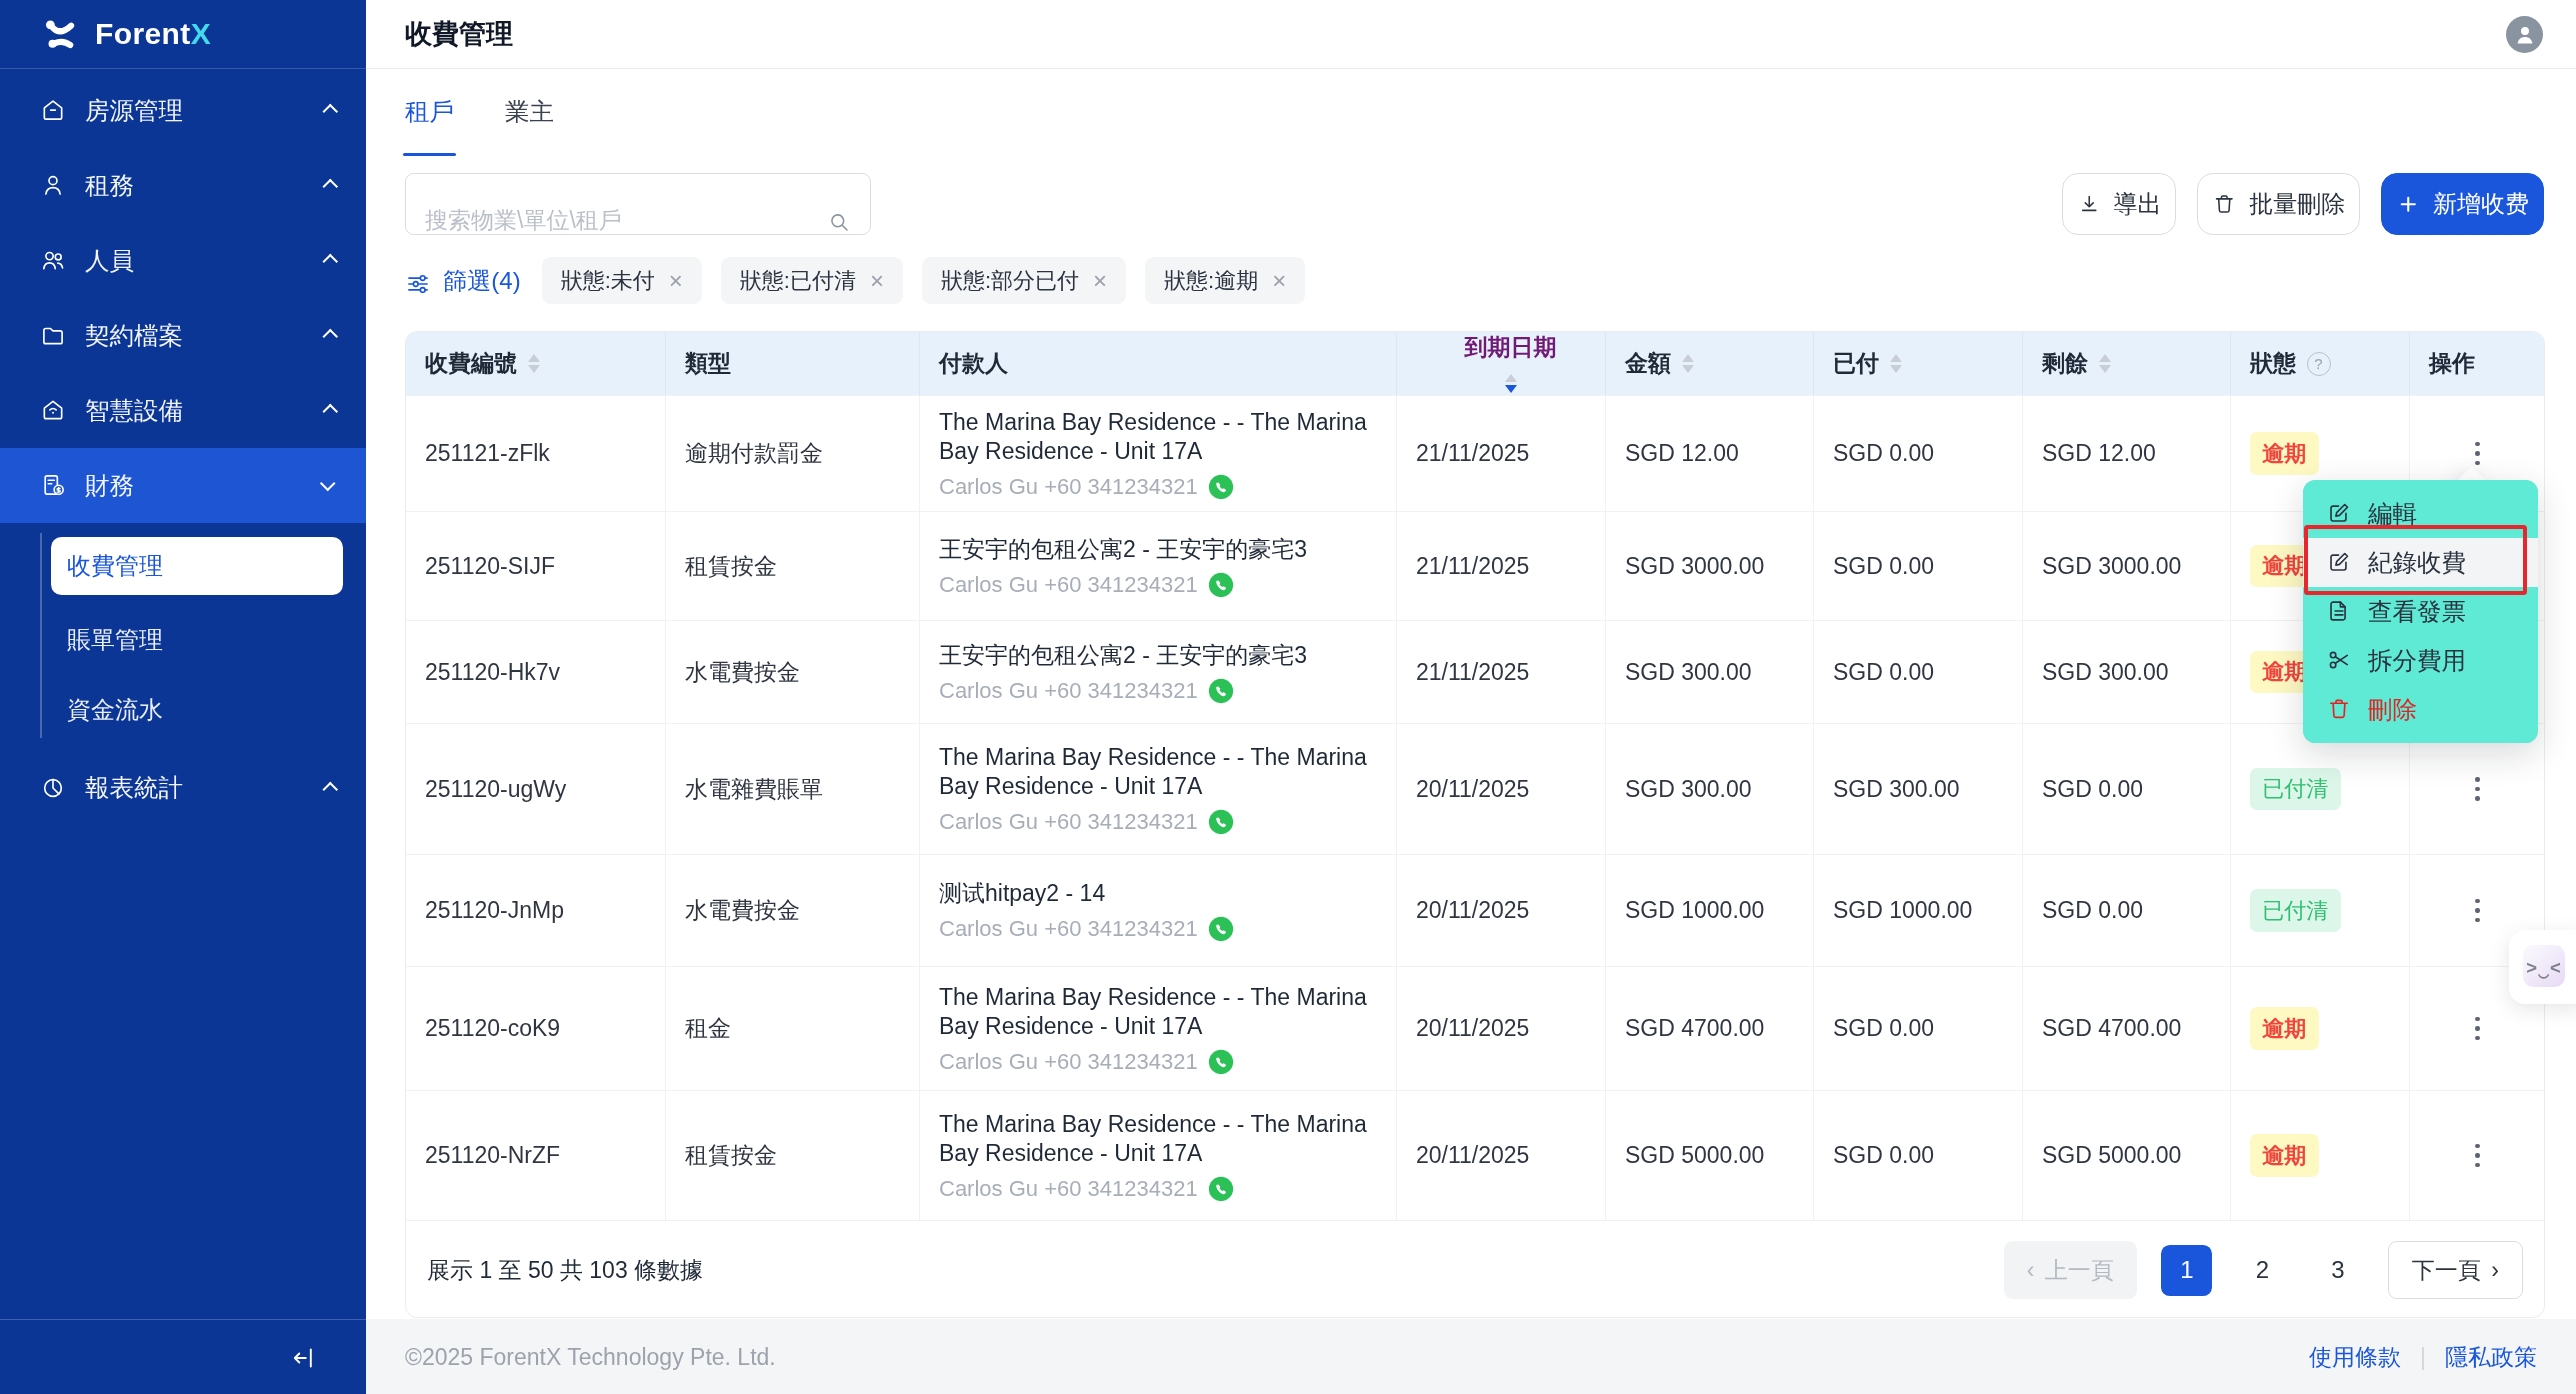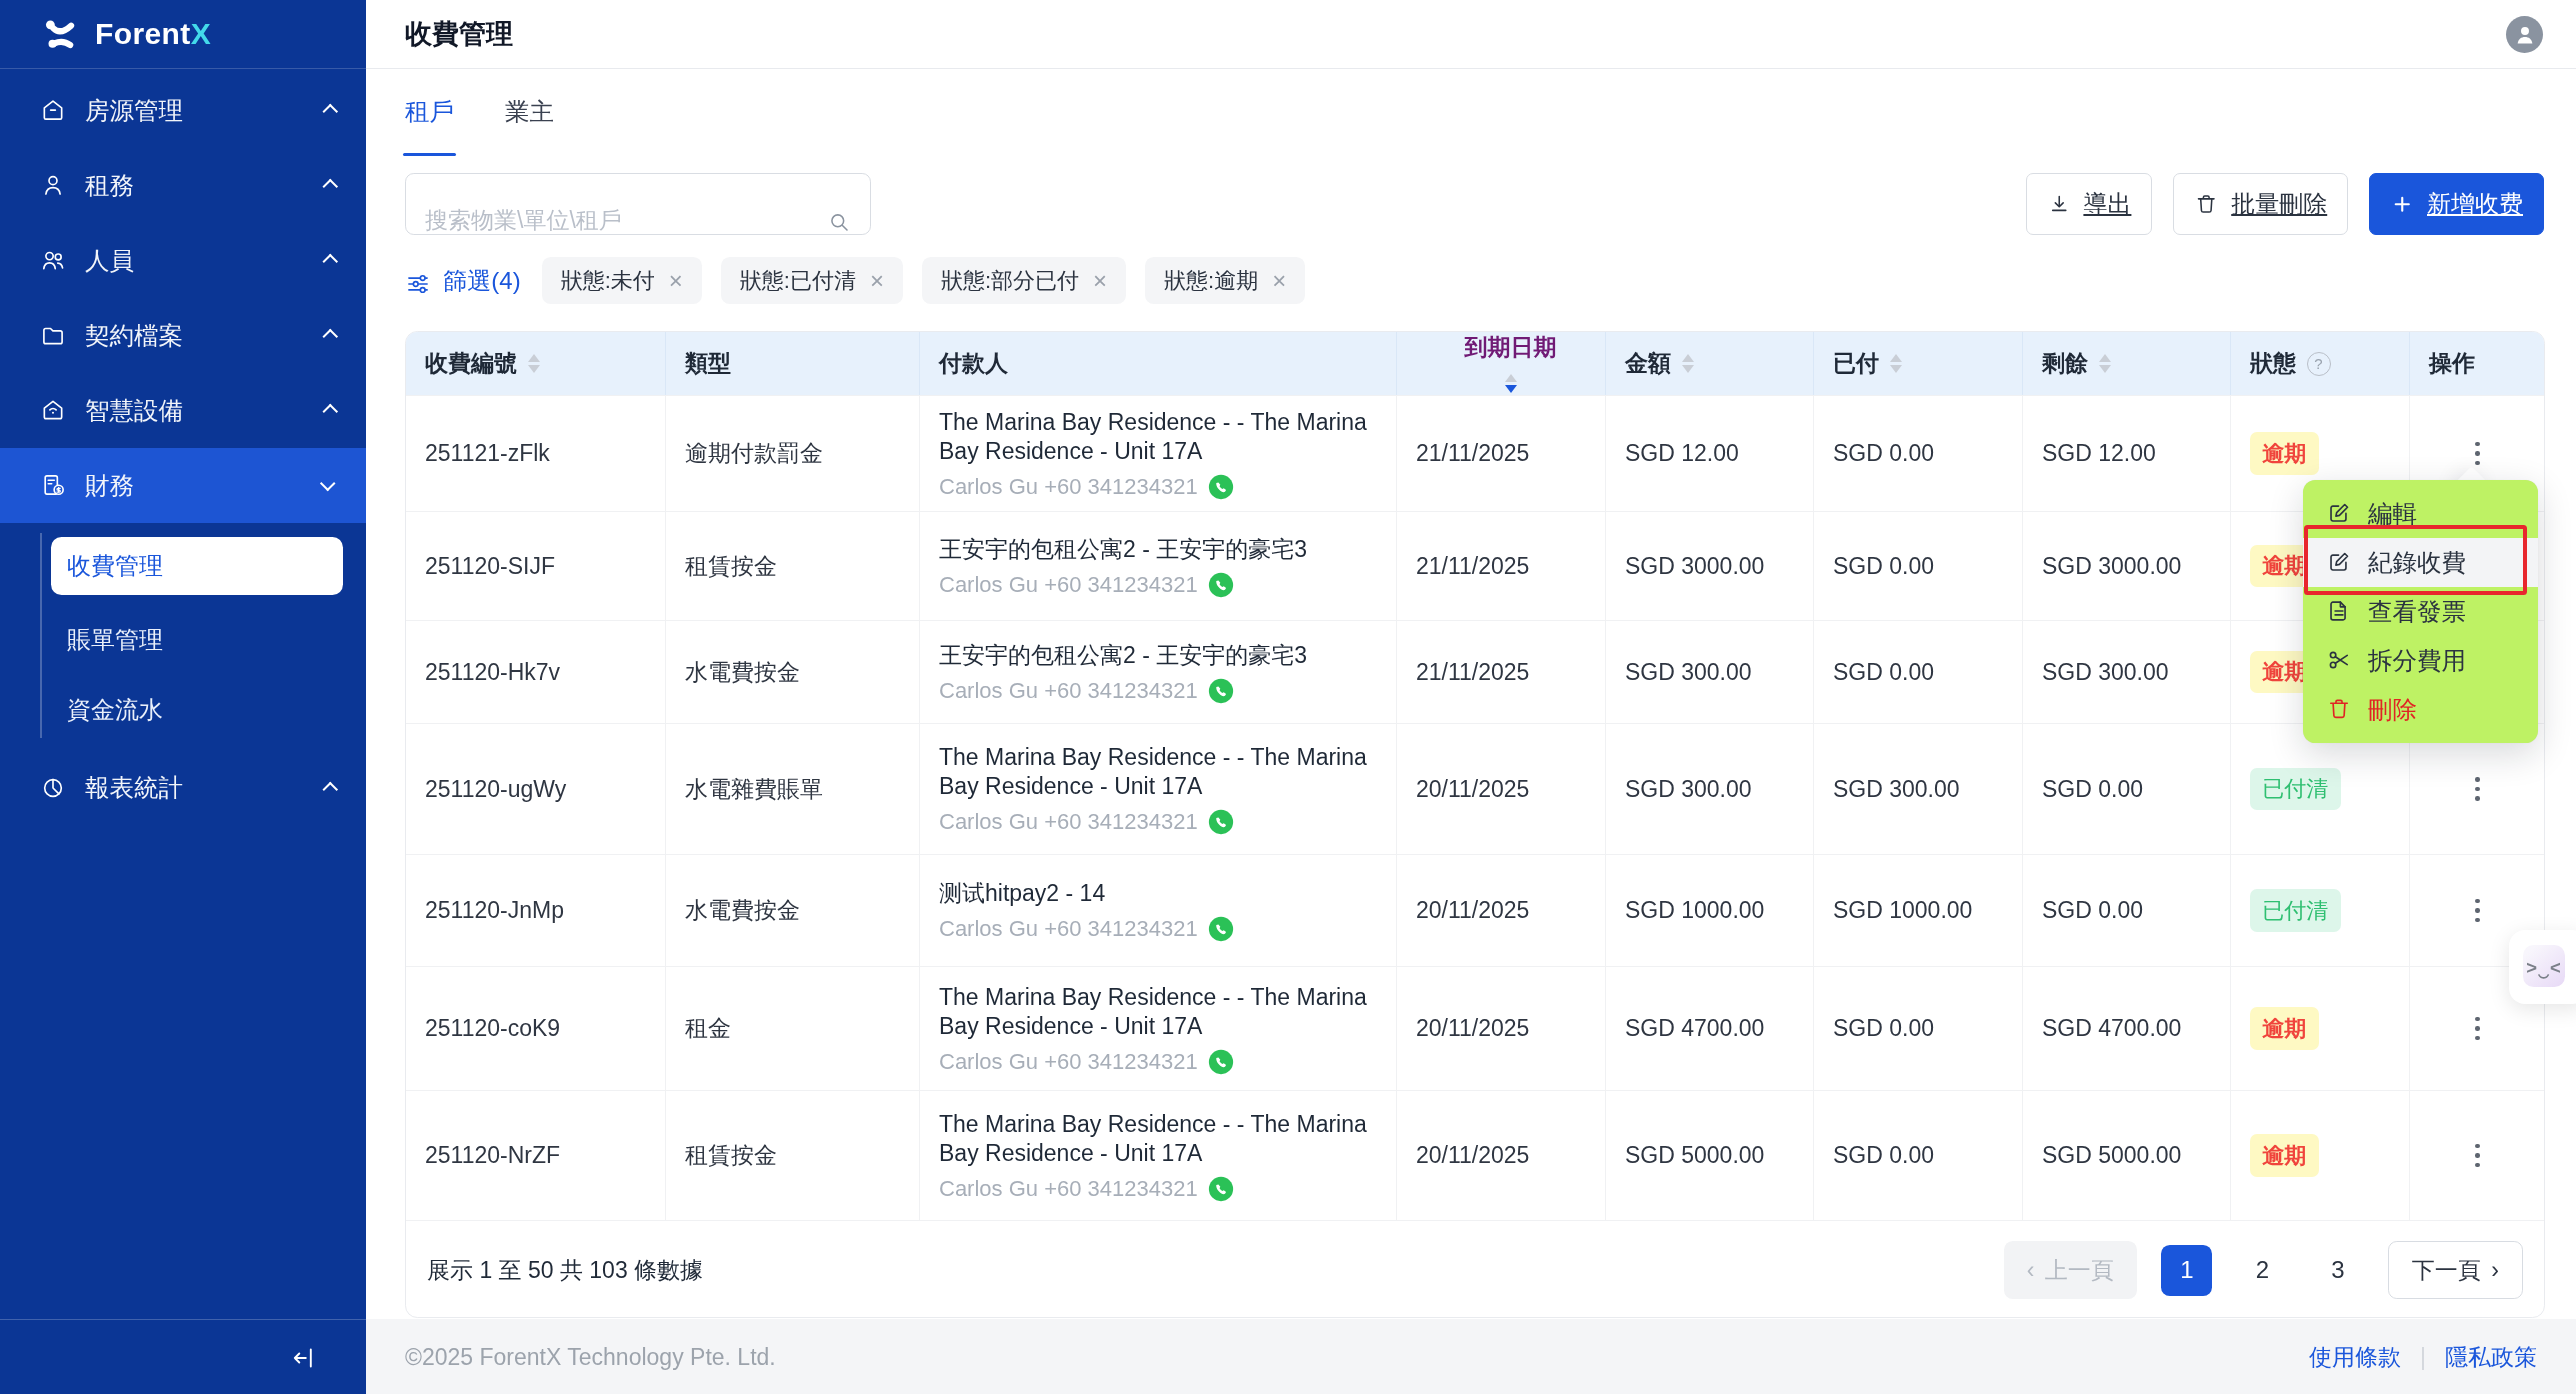--- a/index.html
+++ b/index.html
@@ -40,21 +40,21 @@
   .tab{position:relative;color:#3A4150;cursor:pointer;padding-bottom:5.3px;}
   .tab.active{color:#1A56DB;font-weight:500;}
   .tab.active::after{content:"";position:absolute;left:-1.8px;right:-1.8px;bottom:-23px;height:3.5px;border-radius:1.8px;background:#1A56DB;}
 
   
   .search{position:absolute;left:405px;top:173px;width:466px;height:62px;border:0.9px solid #D9DDE3;border-radius:8.8px;display:flex;align-items:flex-end;padding:0 19px;background:#fff;}
   .search input{border:none;outline:none;flex:1;font-size:23px;color:#333;font-family:"Liberation Sans",sans-serif;}
   .search input::placeholder{color:#B9BFC9;}
   .search .ic{width:24.5px;height:24.5px;color:#8A939F;}
   .top-actions{position:absolute;top:173px;right:32px;display:flex;gap:21px;height:62px;}
-  .btn{height:62px;display:flex;align-items:center;gap:12.3px;padding:0 20px;border-radius:7px;font-size:24px;border:0.9px solid #D9DDE3;background:#fff;color:#2B3340;cursor:pointer;text-decoration:underline;}
+  .btn{height:62px;display:flex;align-items:center;gap:12.3px;padding:0 14px;border-radius:16px;font-size:24px;border:0.9px solid #D9DDE3;background:#fff;color:#2B3340;cursor:pointer;}
   .btn .ic{width:24.5px;height:24.5px;}
   .btn.primary{background:#1A56DB;border-color:#1A56DB;color:#fff;font-weight:500;}
 
   
   .filters{position:absolute;left:405px;top:257px;height:47px;display:flex;align-items:center;gap:21px;}
   .filter-trigger{display:flex;align-items:flex-end;gap:12.3px;color:#1A56DB;font-size:24px;cursor:pointer;}
   .filter-trigger .ic{width:26px;height:26px;}
   .chip{height:47px;background:#F4F5F7;border-radius:8.8px;display:flex;align-items:center;gap:14px;padding:0 19px;font-size:22px;color:#2B3340;}
   .chip .x{color:#9AA1AB;font-size:24px;cursor:pointer;line-height:1;}
 
@@ -87,21 +87,21 @@
   .pagination{display:flex;justify-content:space-between;align-items:center;padding:0 21px;height:99px;border-top:0.9px solid #F0F1F3;}
   .pg-summary{font-size:23px;color:#1F2937;}
   .pages{display:flex;align-items:center;gap:24.5px;}
   .pg-prev{height:58px;padding:0 23px;border-radius:8.8px;background:#F2F3F5;color:#B3B9C2;font-size:23px;display:flex;align-items:center;gap:10.5px;border:none;cursor:default;font-family:inherit;}
   .pg-num{width:51px;height:51px;border:none;background:transparent;font-size:24px;color:#2B3340;border-radius:8.8px;cursor:pointer;font-family:inherit;}
   .pg-num.active{background:#1A56DB;color:#fff;}
   .pg-next{height:58px;padding:0 23px;border-radius:8.8px;background:#fff;border:0.9px solid #D8DCE2;color:#2B3340;font-size:23px;display:flex;align-items:center;gap:10.5px;cursor:pointer;font-family:inherit;}
 
   
   .ctx-arrow{position:absolute;left:2460px;top:471px;width:23px;height:23px;background:#fff;transform:rotate(45deg);border-radius:3.5px;box-shadow:0 5.3px 21px rgba(17,24,39,.12);z-index:49;}
-  .ctx-menu{position:absolute;left:2303px;top:480px;width:235px;background:#bef264;border-radius:12.3px;padding:8.8px 0;box-shadow:0 10.5px 35px rgba(17,24,39,.16),0 0 0.9px rgba(0,0,0,.1);z-index:50;}
+  .ctx-menu{position:absolute;left:2303px;top:480px;width:235px;background:#5eead4;border-radius:12.3px;padding:8.8px 0;box-shadow:0 10.5px 35px rgba(17,24,39,.16),0 0 0.9px rgba(0,0,0,.1);z-index:50;}
   .ctx-item{height:49px;display:flex;align-items:center;gap:16px;padding:0 23px;font-size:24.5px;color:#2B3340;cursor:pointer;}
   .ctx-item .ic{width:26px;height:26px;}
   .ctx-item.hover{background:#F3F4F6;}
   .ctx-item.danger{color:#E02424;}
   .annotation{position:absolute;left:2304px;top:525px;width:223px;height:70px;border:4.4px solid #E8262D;border-radius:3.5px;z-index:60;pointer-events:none;}
 
   
   .fab{position:absolute;left:2509px;top:930px;width:79px;height:74px;background:#fff;border-radius:16px;box-shadow:0 5.3px 21px rgba(0,0,0,.10);z-index:40;}
   .fab-tile{position:absolute;left:14px;top:15px;width:42px;height:42px;border-radius:10.5px;background:linear-gradient(140deg,#F8F6FC 15%,#E7D9F6);display:flex;align-items:center;justify-content:center;color:#7B8089;font-weight:700;font-size:18.4px;letter-spacing:0.9px;cursor:pointer;}
 

